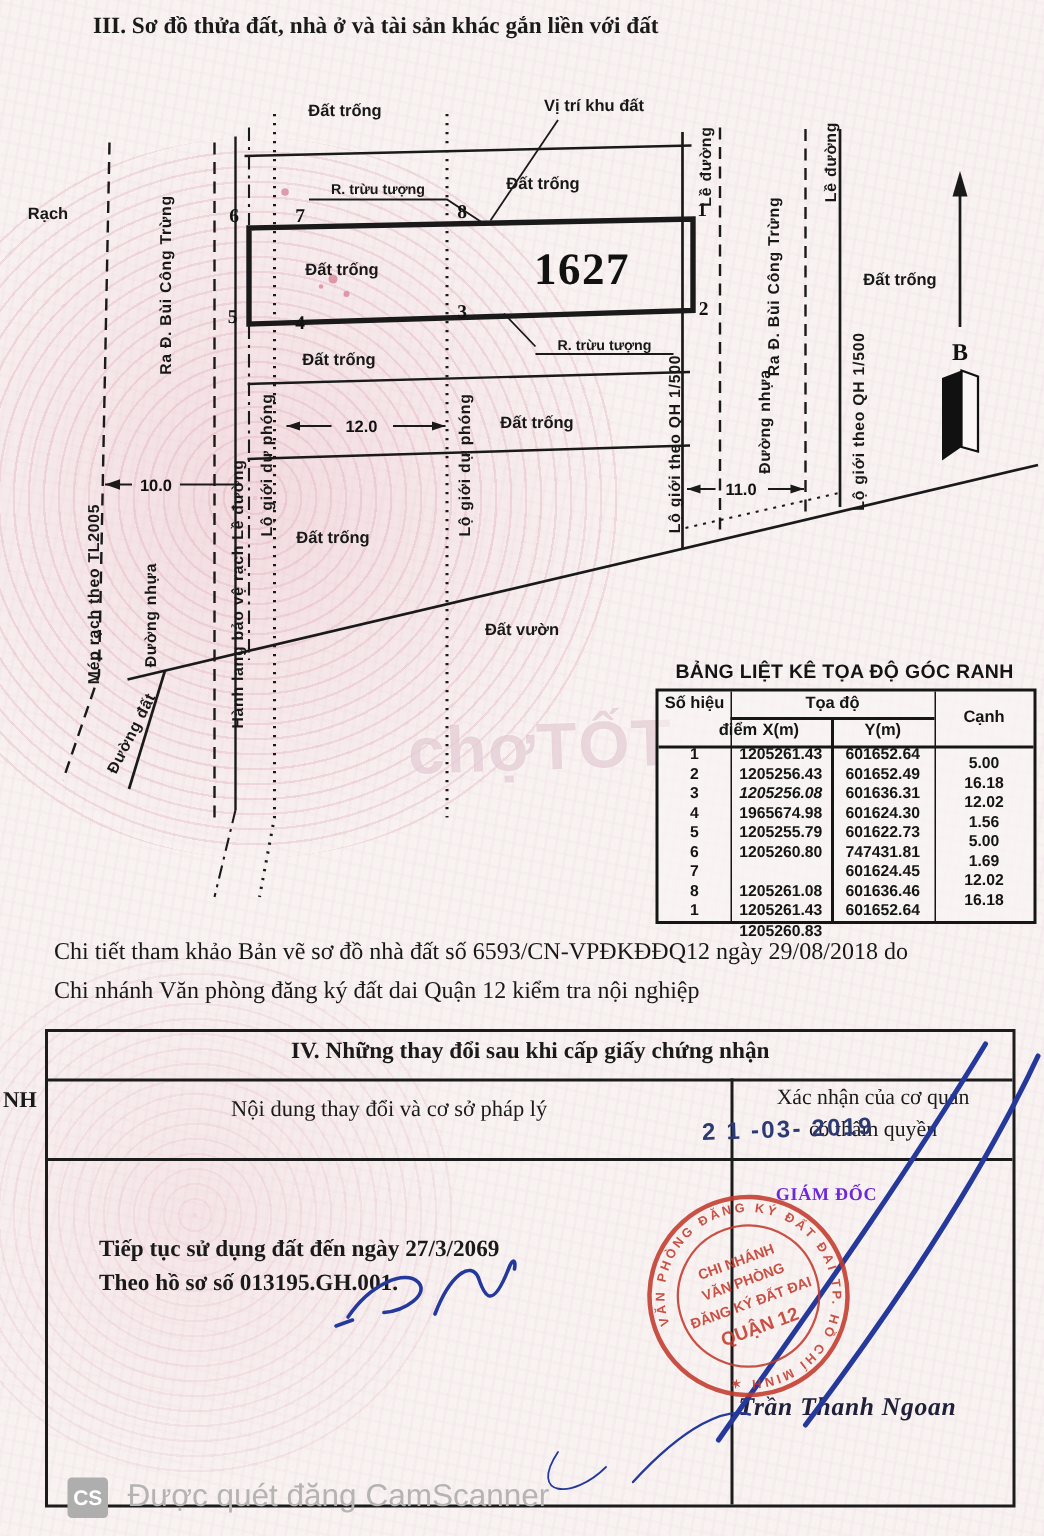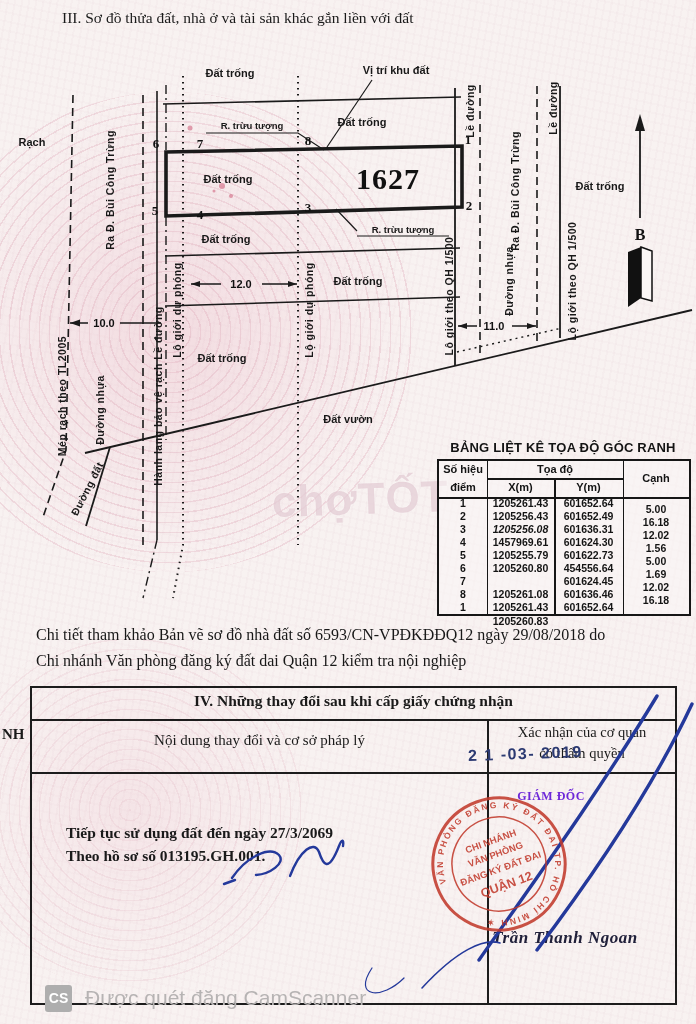--- a/index.html
+++ b/index.html
@@ -12,21 +12,21 @@
          repeating-linear-gradient(12deg, rgba(224,198,207,.08) 0 2px, transparent 2px 9px);}
   .emblem{position:absolute;border-radius:50%;z-index:0;pointer-events:none;
        background:
          repeating-radial-gradient(circle at 50% 50%, rgba(214,146,166,.28) 0 1.5px, rgba(255,255,255,0) 1.5px 10px),
          radial-gradient(circle at 50% 50%, rgba(231,172,189,.38), rgba(240,205,215,.16) 55%, transparent 72%);}
   .emblem.e1{left:-80px;top:92px;width:500px;height:480px;opacity:.85;}
   .emblem.e2{left:-50px;top:630px;width:360px;height:360px;opacity:.5;}
   .wmark{position:absolute;z-index:2;font:700 44px "Liberation Sans",sans-serif;
        color:rgba(206,162,178,.40);letter-spacing:1px;transform:rotate(-2deg);
        text-shadow:0 0 2px rgba(255,255,255,.6);}
-  .title3{position:absolute;left:62px;top:9px;z-index:3;font-weight:400;font-size:15.5px;}
+  .title3{position:absolute;left:62px;top:9px;z-index:3;font-weight:700;font-size:15.5px;}
   .mapsvg{position:absolute;left:0;top:0;width:696px;height:620px;z-index:1;pointer-events:none;}
   text{user-select:none;}
   .mlbl{font:700 11px "Liberation Sans",sans-serif;fill:#181818;}
   .mlbl-s{font:700 9.5px "Liberation Sans",sans-serif;fill:#181818;}
   .mv{font:700 10.5px "Liberation Sans",sans-serif;fill:#181818;letter-spacing:.5px;}
   .mnum{font:700 13px "Liberation Serif",serif;fill:#111;}
   .mdim{font:700 11px "Liberation Sans",sans-serif;fill:#111;}
   .plotno{font:700 30px "Liberation Serif",serif;fill:#111;letter-spacing:1px;}
   .nb{font:700 16px "Liberation Serif",serif;fill:#111;}
   
@@ -189,21 +189,21 @@
   </svg>
 
   <div class="ct-title">BẢNG LIỆT KÊ TỌA ĐỘ GÓC RANH</div>
   <div class="ctable">
     <div class="b" style="left:47.5px;top:0;bottom:0;width:1.5px;"></div>
     <div class="b" style="left:115px;top:17px;bottom:0;width:1.5px;"></div>
     <div class="b" style="left:183.5px;top:0;bottom:0;width:1.5px;"></div>
     <div class="b" style="left:48px;top:17px;width:136px;height:1.5px;"></div>
     <div class="b" style="left:0;right:0;top:36px;height:1.5px;"></div>
     <div class="cth" style="left:0;width:48px;top:2px;">Số hiệu</div>
-    <div class="cth" style="left:0;width:48px;top:20px;">điểm</div>
+    <div class="cth" style="left:0;width:48px;top:20px;padding-left:29px;">điểm</div>
     <div class="cth" style="left:48px;width:136px;top:2px;">Tọa độ</div>
     <div class="cth" style="left:48px;width:67px;top:20px;">X(m)</div>
     <div class="cth" style="left:115px;width:69px;top:20px;">Y(m)</div>
     <div class="cth" style="left:184px;width:66px;top:11px;">Cạnh</div>
     <div class="ct-rows">
         <div class="ct-row">
           <span style="width: 48px;">1</span>
           <span style="width: 67px;">1205261.43</span>
           <span style="width: 69px;">601652.64</span>
         </div>
@@ -212,32 +212,32 @@
           <span style="width: 67px;">1205256.43</span>
           <span style="width: 69px;">601652.49</span>
         </div>
         <div class="ct-row">
           <span style="width: 48px;">3</span>
           <span style="width: 67px; font-style: italic;">1205256.08</span>
           <span style="width: 69px;">601636.31</span>
         </div>
         <div class="ct-row">
           <span style="width: 48px;">4</span>
-          <span style="width: 67px;">1457969.61</span>
+          <span style="width: 67px;">1965674.98</span>
           <span style="width: 69px;">601624.30</span>
         </div>
         <div class="ct-row">
           <span style="width: 48px;">5</span>
           <span style="width: 67px;">1205255.79</span>
           <span style="width: 69px;">601622.73</span>
         </div>
         <div class="ct-row">
           <span style="width: 48px;">6</span>
           <span style="width: 67px;">1205260.80</span>
-          <span style="width: 69px;">454556.64</span>
+          <span style="width: 69px;">747431.81</span>
         </div>
         <div class="ct-row">
           <span style="width: 48px;">7</span>
           <span style="width: 67px; margin-top: 40px;">1205260.83</span>
           <span style="width: 69px;">601624.45</span>
         </div>
         <div class="ct-row">
           <span style="width: 48px;">8</span>
           <span style="width: 67px;">1205261.08</span>
           <span style="width: 69px;">601636.46</span>

